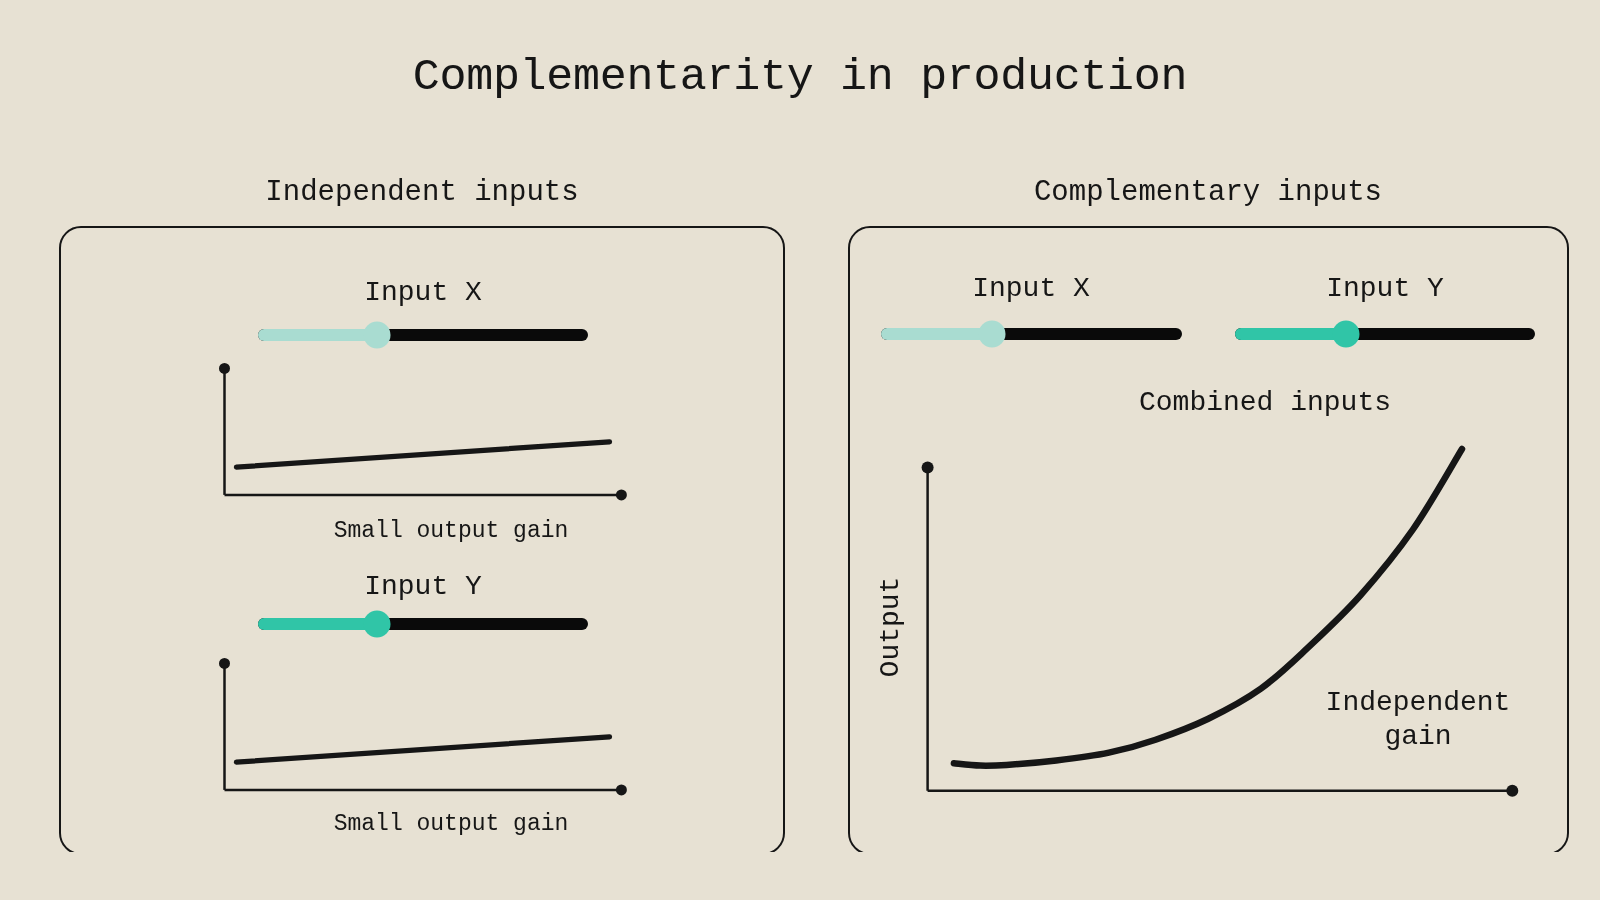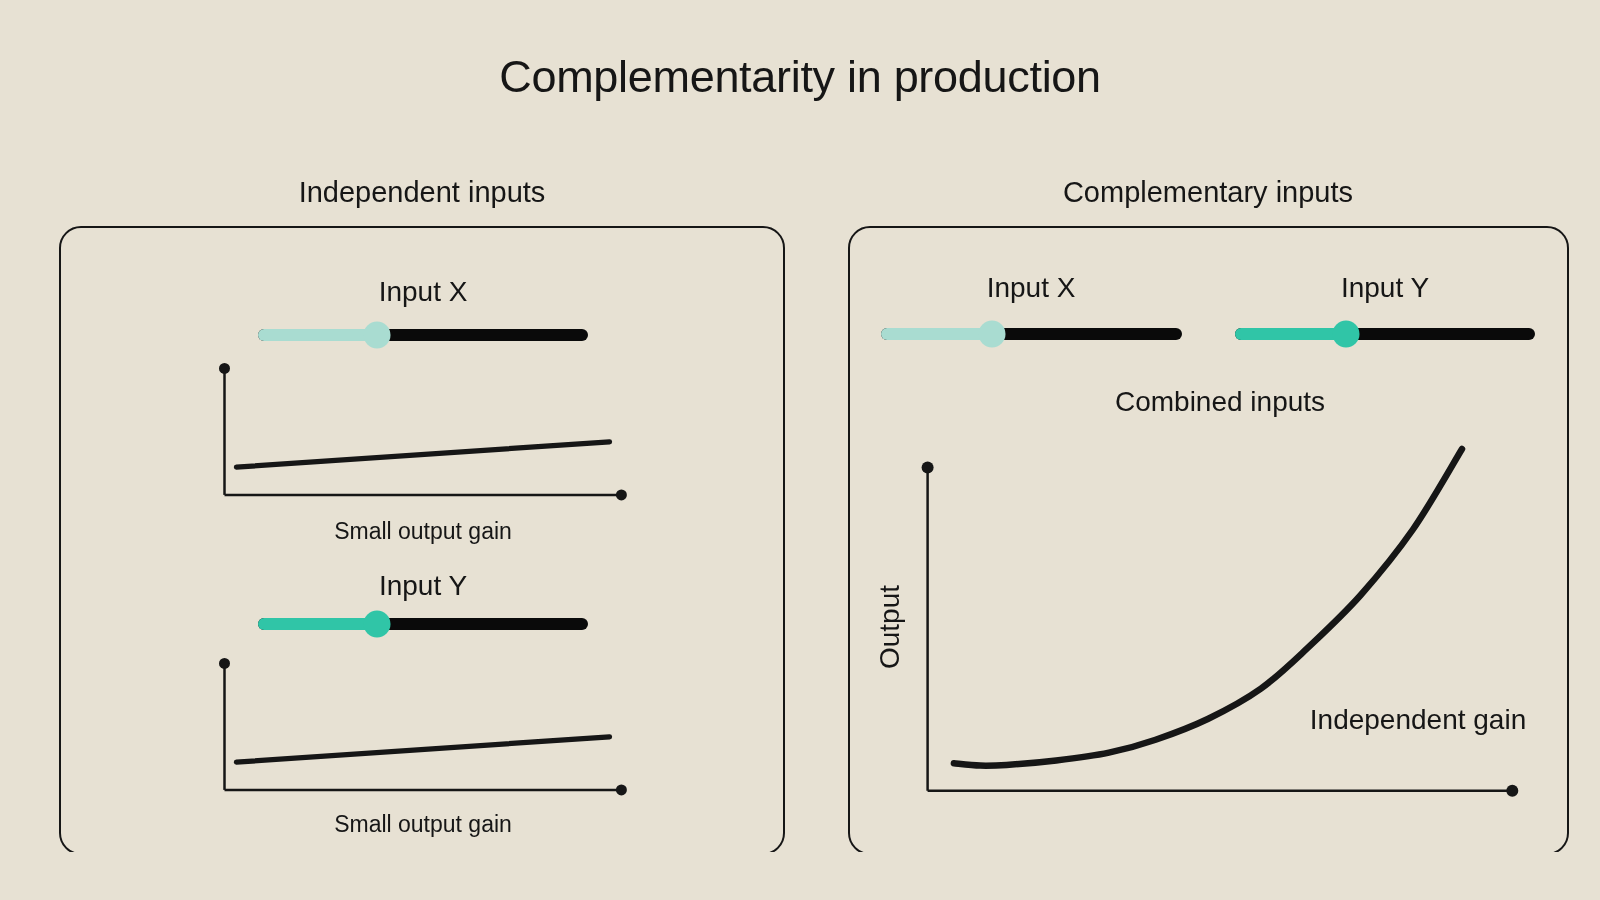--- a/index.html
+++ b/index.html
@@ -3,28 +3,28 @@
 <meta charset="utf-8">
 <style>
   :root{
     --bg:#e7e1d3;
     --ink:#161616;
     --track:#0a0a0a;
   }
   html,body{margin:0;padding:0;background:var(--bg);}
   .stage{
     position:relative;width:1600px;height:852px;background:var(--bg);
-    font-family:Liberation Sans, sans-serif;color:var(--ink);
+    font-family:Liberation Mono, monospace;color:var(--ink);
     overflow:hidden;
   }
   .center-text{position:absolute;transform:translate(-50%,-50%);white-space:nowrap;}
   .t-title{font-size:45px;font-weight:500;letter-spacing:-0.3px;}
   .t-head{font-size:29px;font-weight:500;}
   .t-label{font-size:28px;font-weight:500;}
-  .t-cap{font-size:23px;font-weight:400;}
+  .t-cap{font-size:23px;font-weight:400;margin-left:28px;}
   .panel{
     position:absolute;border:2px solid var(--ink);border-radius:22px;
     background:transparent;box-sizing:border-box;
   }
   .slider{position:absolute;height:12px;}
   .slider .track{position:absolute;left:0;right:0;top:0;bottom:0;background:var(--track);border-radius:6px;}
   .slider .fill{position:absolute;left:0;top:0;bottom:0;border-radius:6px;}
   .slider .handle{
     position:absolute;width:27px;height:27px;border-radius:50%;
     top:50%;transform:translate(-50%,-50%);
@@ -94,21 +94,21 @@
   </div>
 
   <div class="center-text t-label" style="left:1385px;top:288px;">Input Y</div>
 
   <div class="slider" style="left:1235px;top:328px;width:300px;">
     <div class="track"></div>
     <div class="fill" style="width: 37%; background: rgb(48, 197, 167);"></div>
     <div class="handle" style="left: 37%; background: rgb(48, 197, 167);"></div>
   </div>
 
-  <div class="center-text t-label" style="left:1220px;top:402px;text-align:right;">Combined inputs</div>
+  <div class="center-text t-label" style="left:1265px;top:402px;text-align:right;">Combined inputs</div>
 
   <div class="ylabel t-label" style="left:890px;top:627px;">Output</div>
 
   <svg id="main-chart" class="chart" style="left:900px;top:428px;" width="650" height="390" viewBox="0 0 650 390">
       <line x1="27.6" y1="39.4" x2="27.6" y2="362.8" stroke="#161616" stroke-width="2.5"></line>
       <line x1="27.6" y1="362.8" x2="612.3" y2="362.8" stroke="#161616" stroke-width="2.5"></line>
       <circle cx="27.6" cy="39.4" r="6" fill="#161616"></circle>
       <circle cx="612.3" cy="362.8" r="6" fill="#161616"></circle>
       <path d="M53.9 335.3C58.3 335.7 71.5 337.3 80.2 337.6C89.0 337.8 93.9 337.8 106.5 336.9C119.2 336.1 139.2 334.4 156.2 332.4C173.3 330.4 192.3 328.1 208.9 324.6C225.4 321.2 239.1 317.4 255.6 311.7C272.2 306.0 290.7 299.2 308.3 290.7C325.8 282.2 344.3 272.4 360.9 260.6C377.4 248.8 391.1 235.4 407.7 219.9C424.2 204.3 442.7 187.2 460.3 167.5C477.8 147.7 495.9 125.9 512.9 101.5C529.9 77.1 553.8 34.4 562.0 21.0" fill="none" stroke="#161616" stroke-width="6.5" stroke-linecap="round" stroke-linejoin="round"></path>
     </svg>

